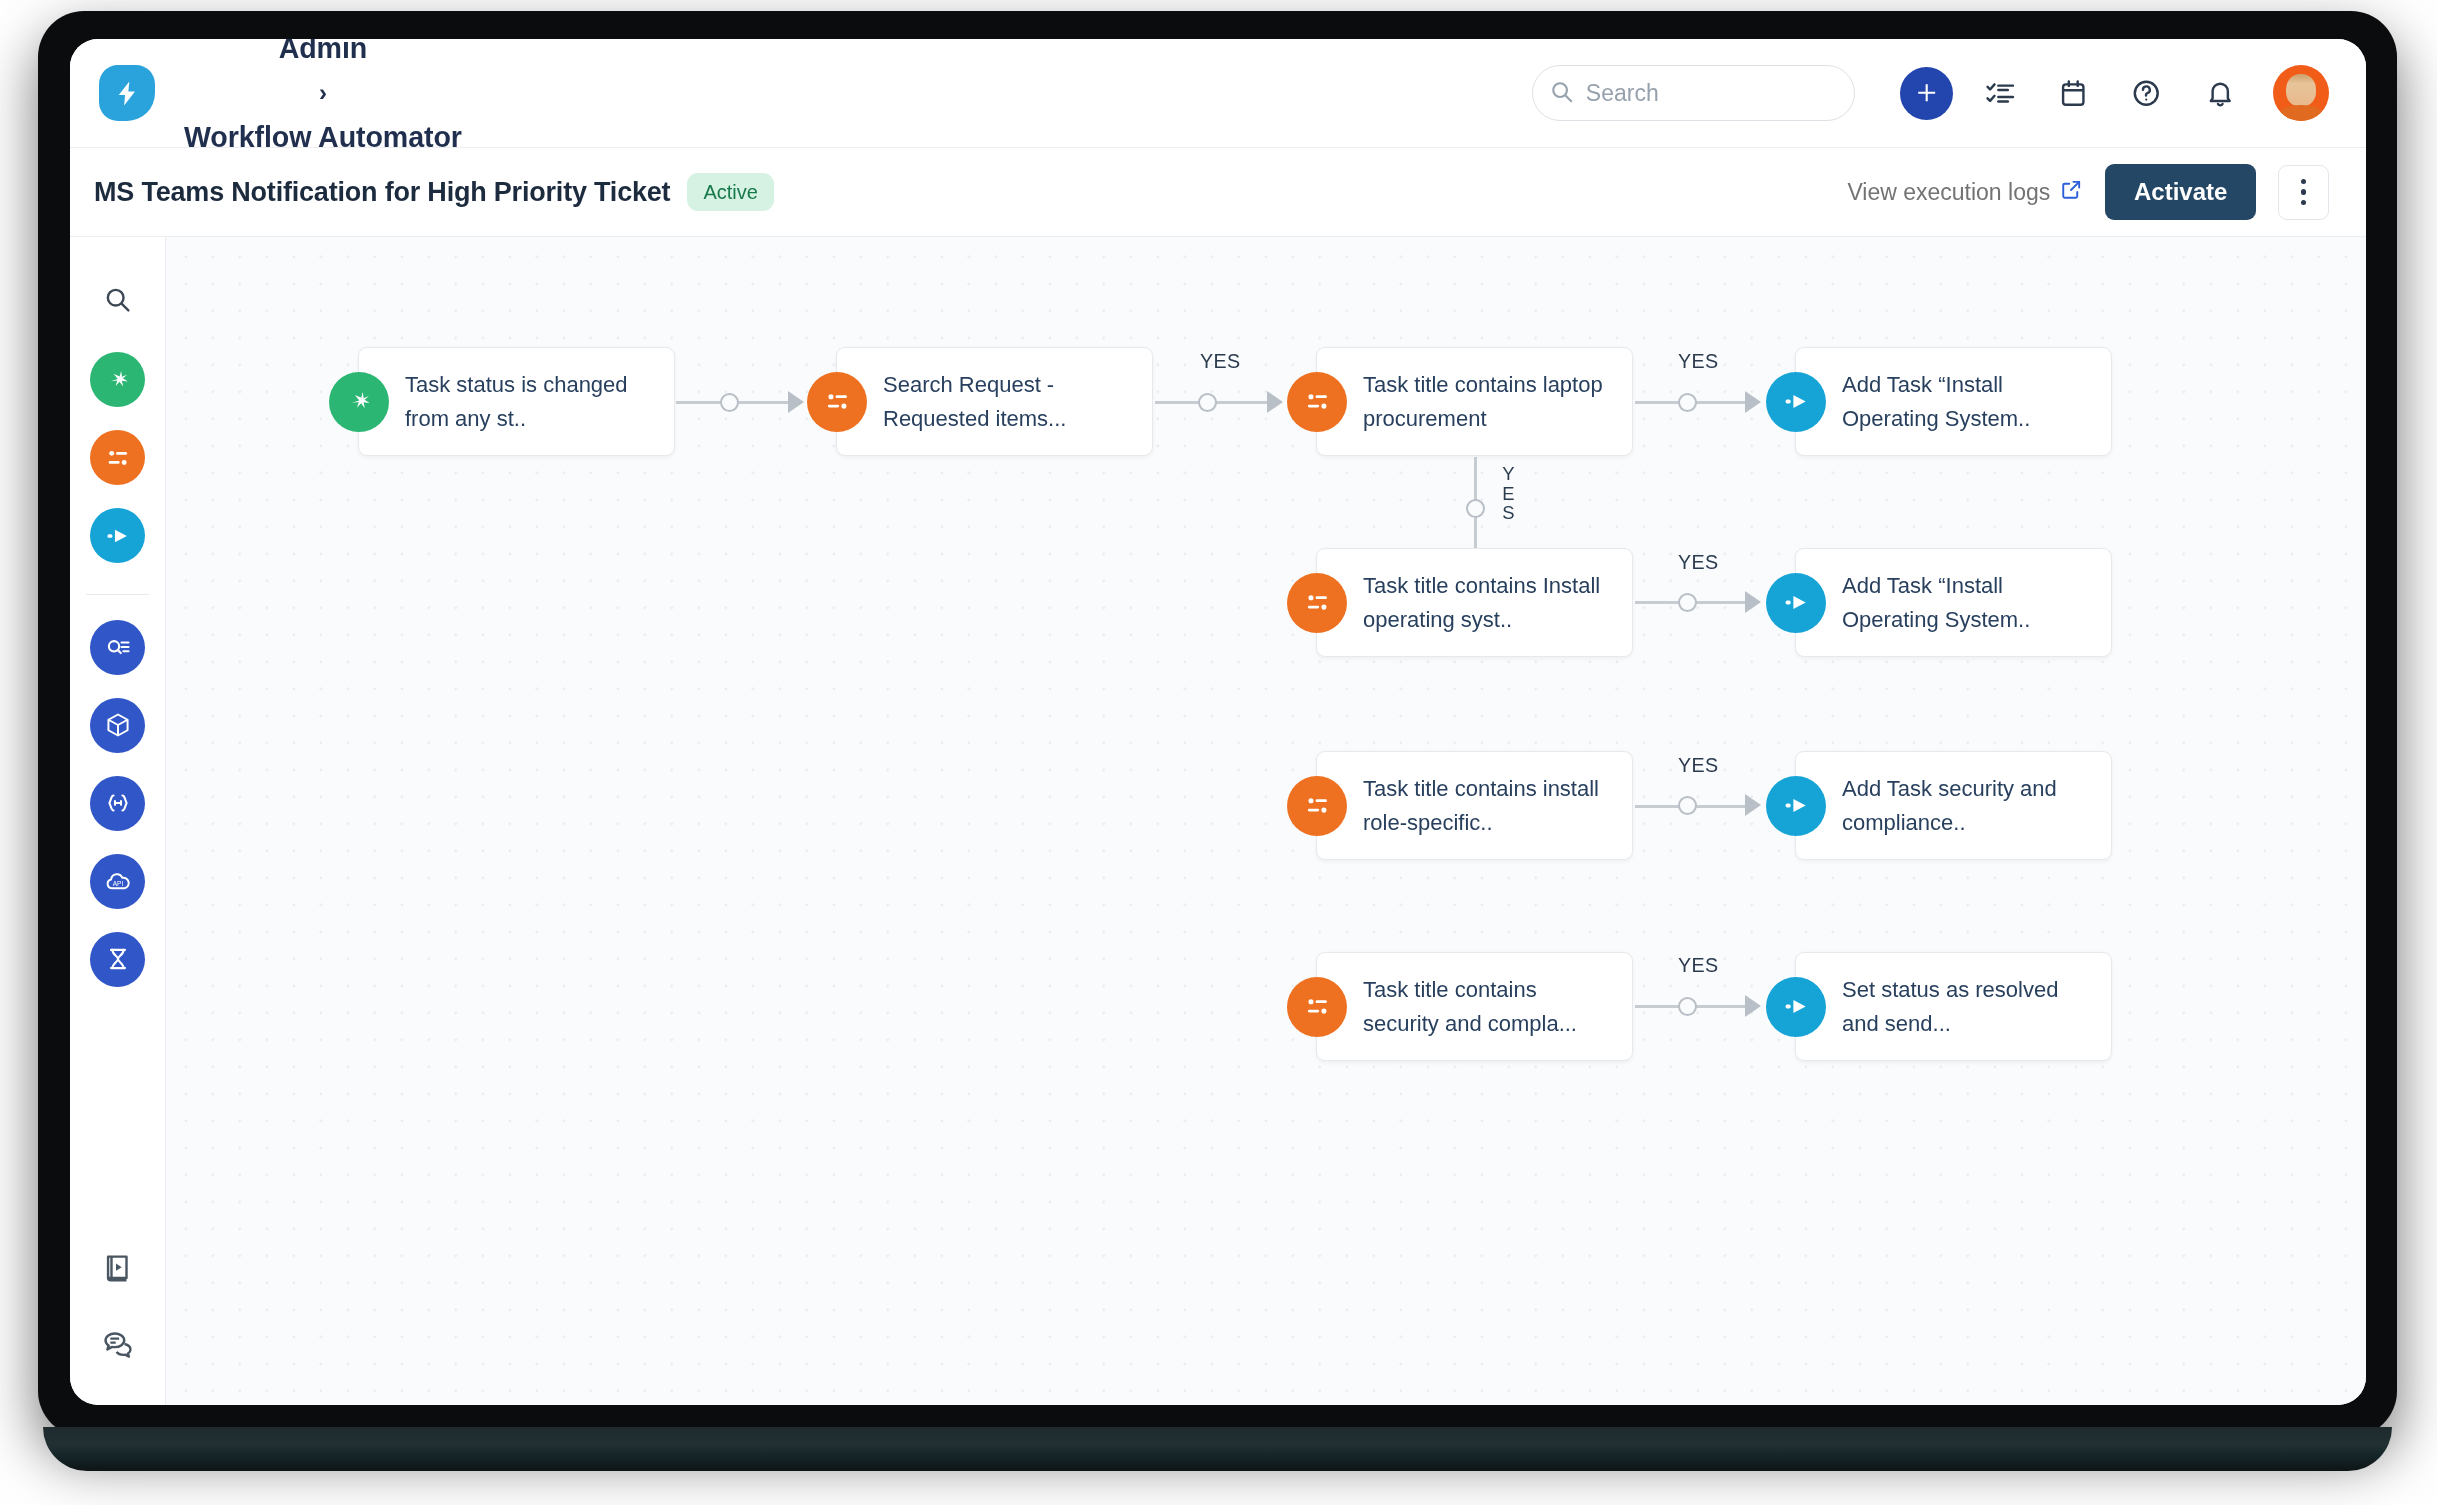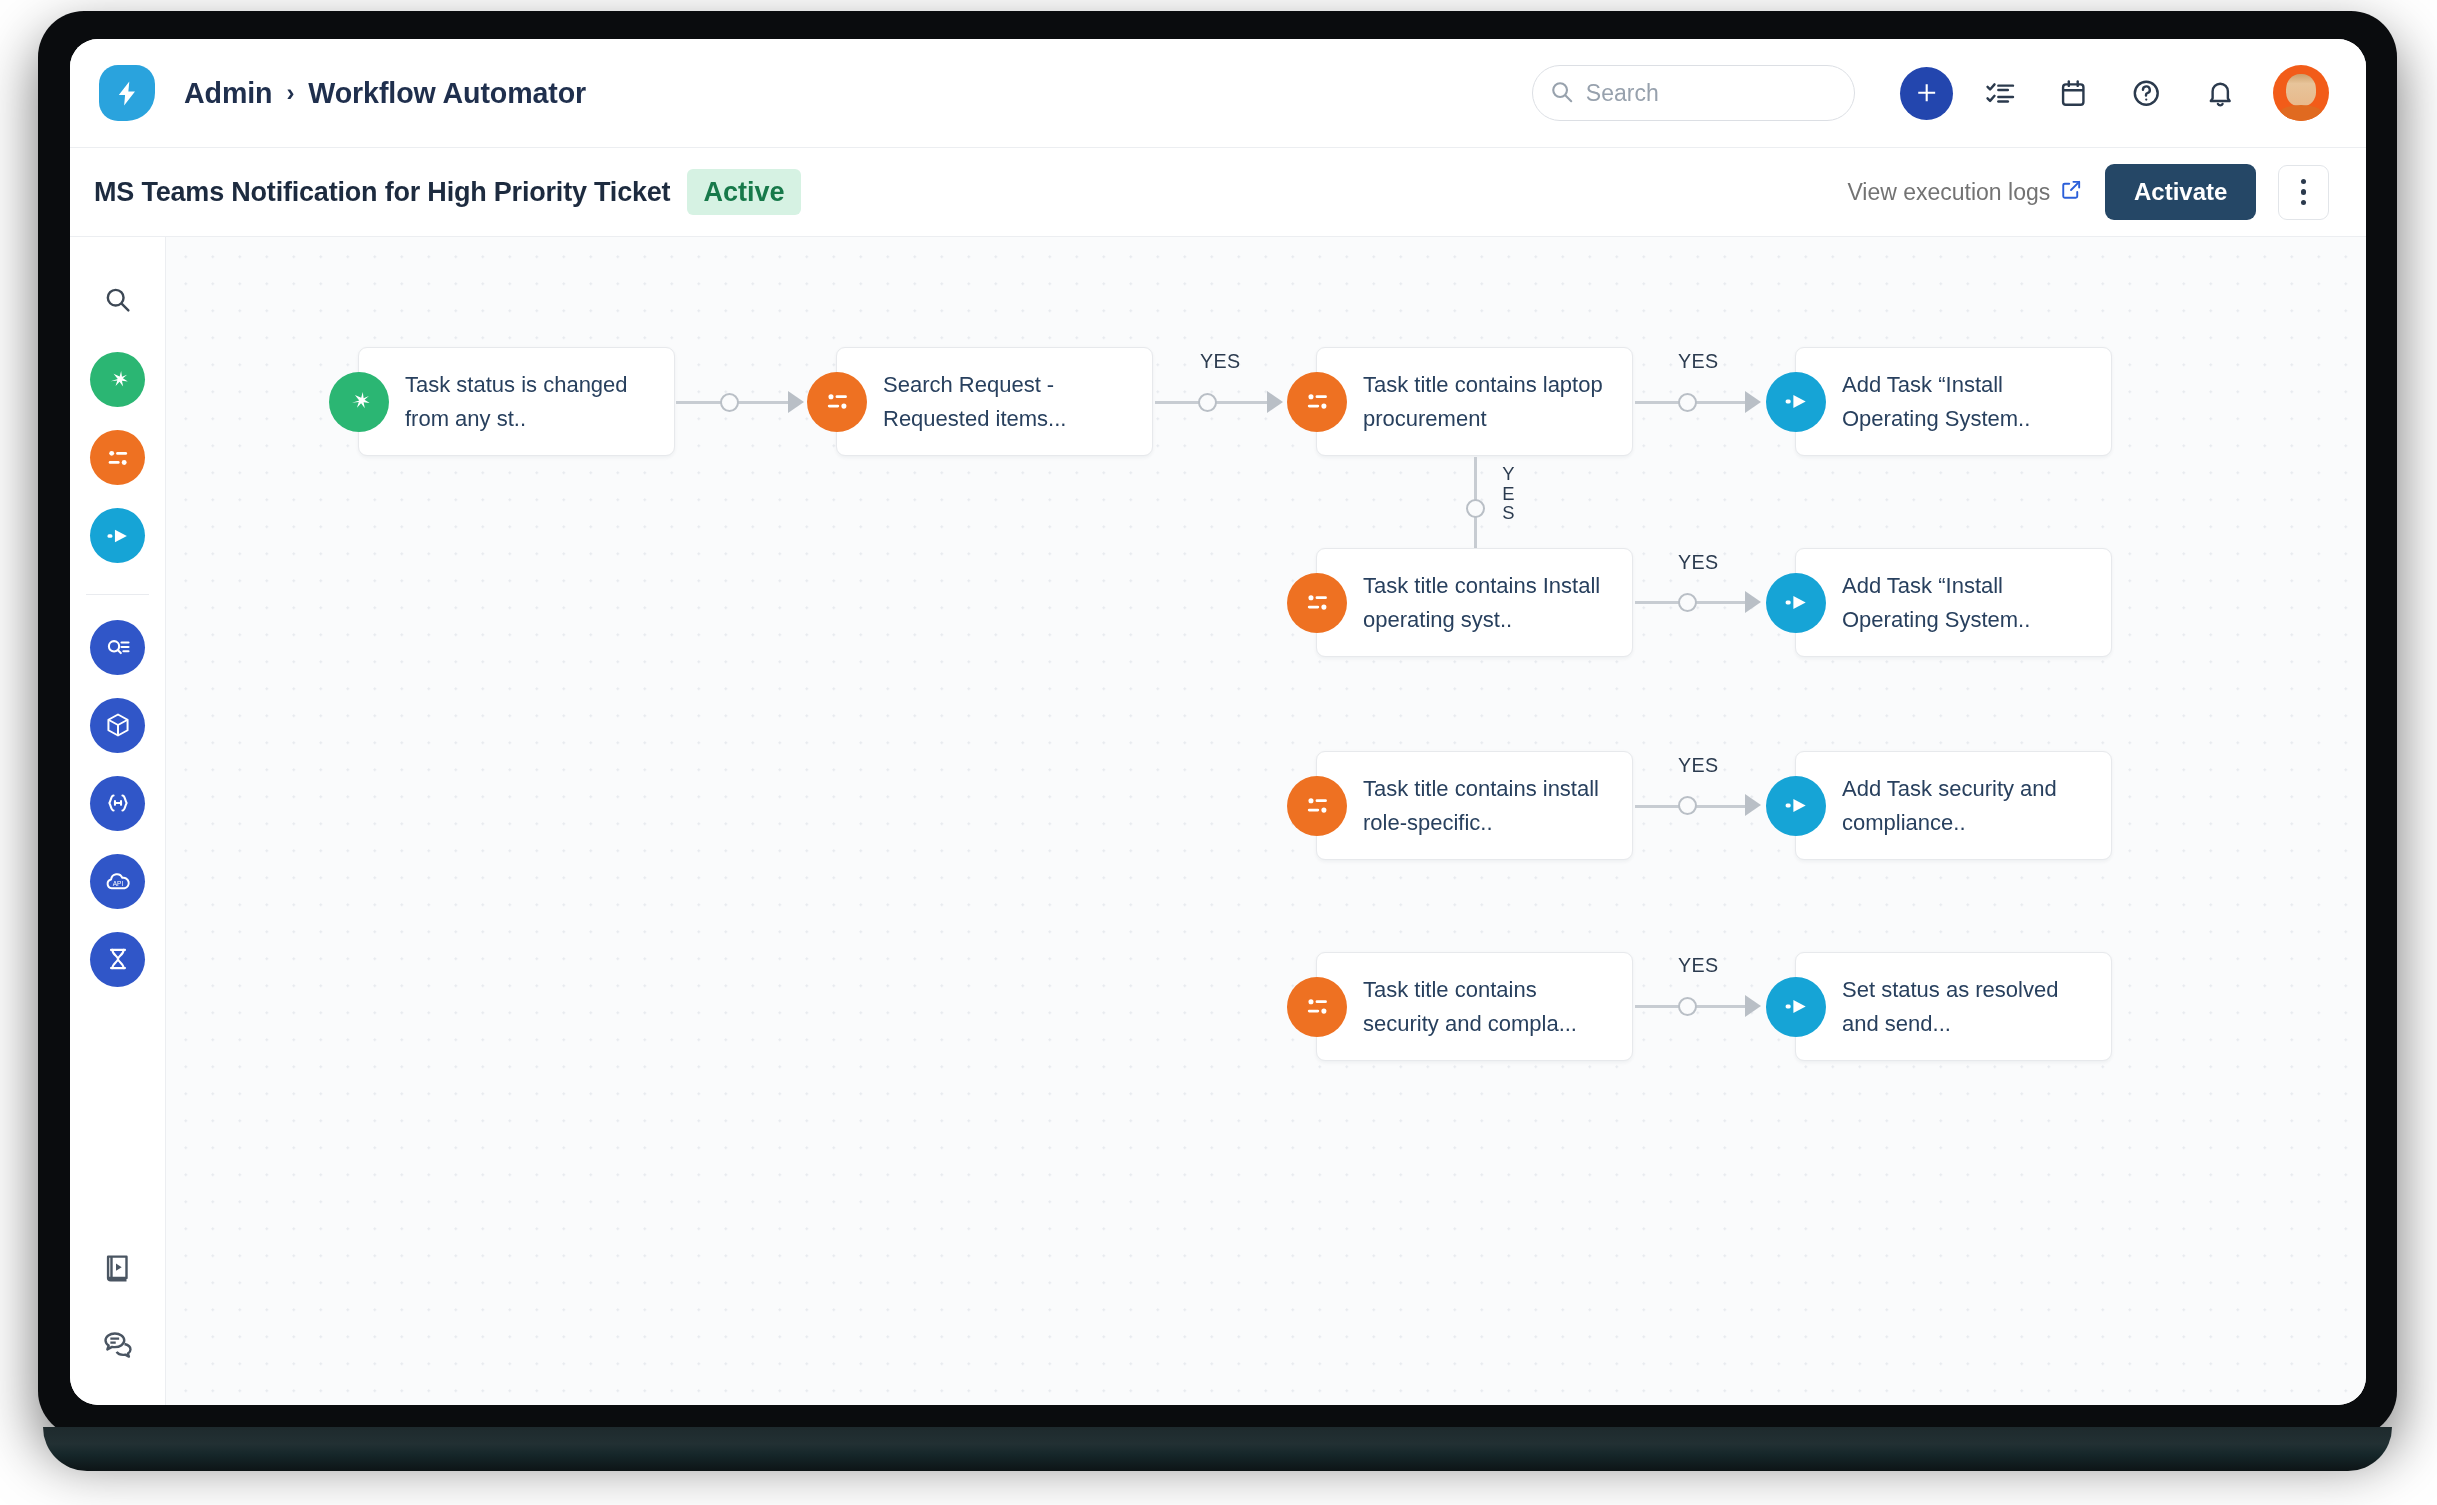--- a/index.html
+++ b/index.html
@@ -54,20 +54,21 @@
     display:flex; align-items:center; justify-content:center;
     flex: 0 0 auto;
   }
   .brand-logo svg { width: 29px; height: 29px; }
   .breadcrumb {
     margin-left: 29px;
     font-size: 28.6px; font-weight: 700; color: #1f2f4d;
     letter-spacing: -0.1px;
     display: flex; align-items: center; gap: 14px;
     white-space: nowrap;
+    flex-direction: column;
   }
   .crumb-sep { font-size: 24px; font-weight: 700; color:#1f2f4d; }
   .topbar-right {
     margin-left: auto;
     display: flex; align-items: center; gap: 20.3px;
   }
   #search-box {
     width: 323px; height: 56px;
     border: 0.6px solid #dcdfe4;
     border-radius: 29px;
@@ -124,23 +125,23 @@
     background: #fff;
   }
   #page-title {
     font-size: 27px; font-weight: 700; color:#1d2b3f;
     letter-spacing: -0.2px; white-space: nowrap;
   }
   #status-badge {
     margin-left: 16.5px;
     background: #d6f2e3;
     color: #17794a;
-    font-size: 27px; font-weight: 700;
+    font-size: 20px; font-weight: 400;
     padding: 7.6px 16.5px;
-    border-radius: 6px;
+    border-radius: 11px;
   }
   .titlebar-right { margin-left:auto; display:flex; align-items:center; gap: 21.6px; }
   #view-logs-link {
     font-size: 23px; color:#737373; font-weight: 500;
     display:flex; align-items:center; gap: 10.2px;
     text-decoration: none; cursor: pointer; white-space:nowrap;
   }
   #view-logs-link svg { width: 23px; height: 23px; }
   #activate-btn {
     background:#254766; color:#fff;

